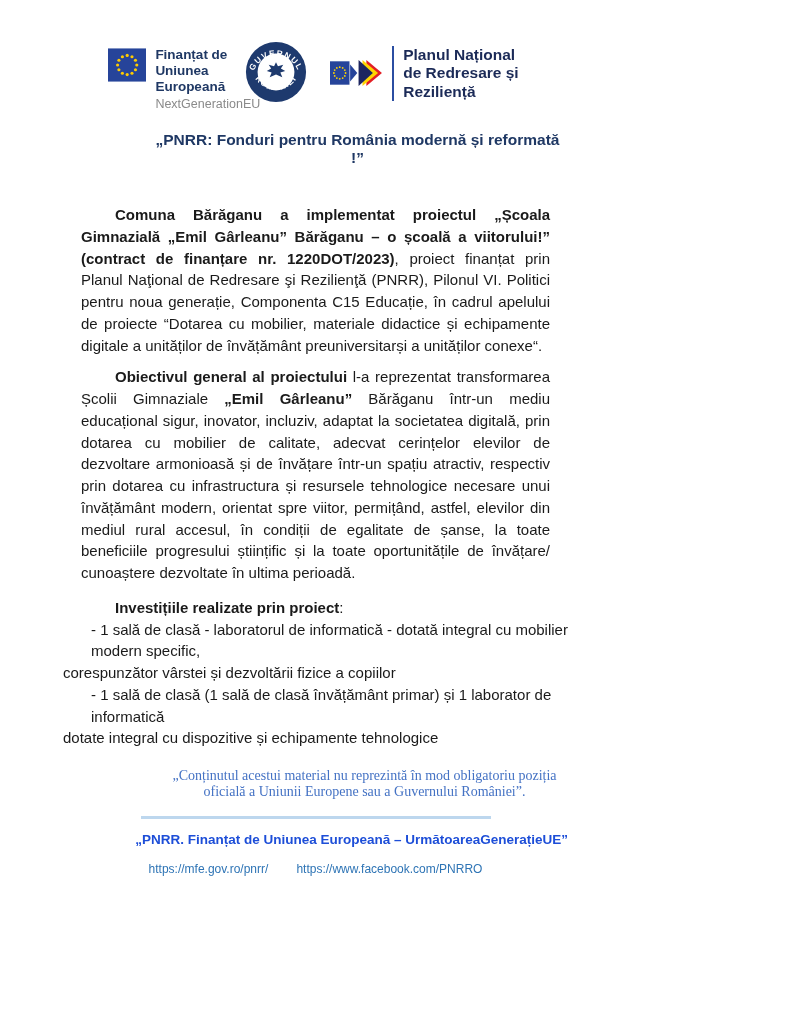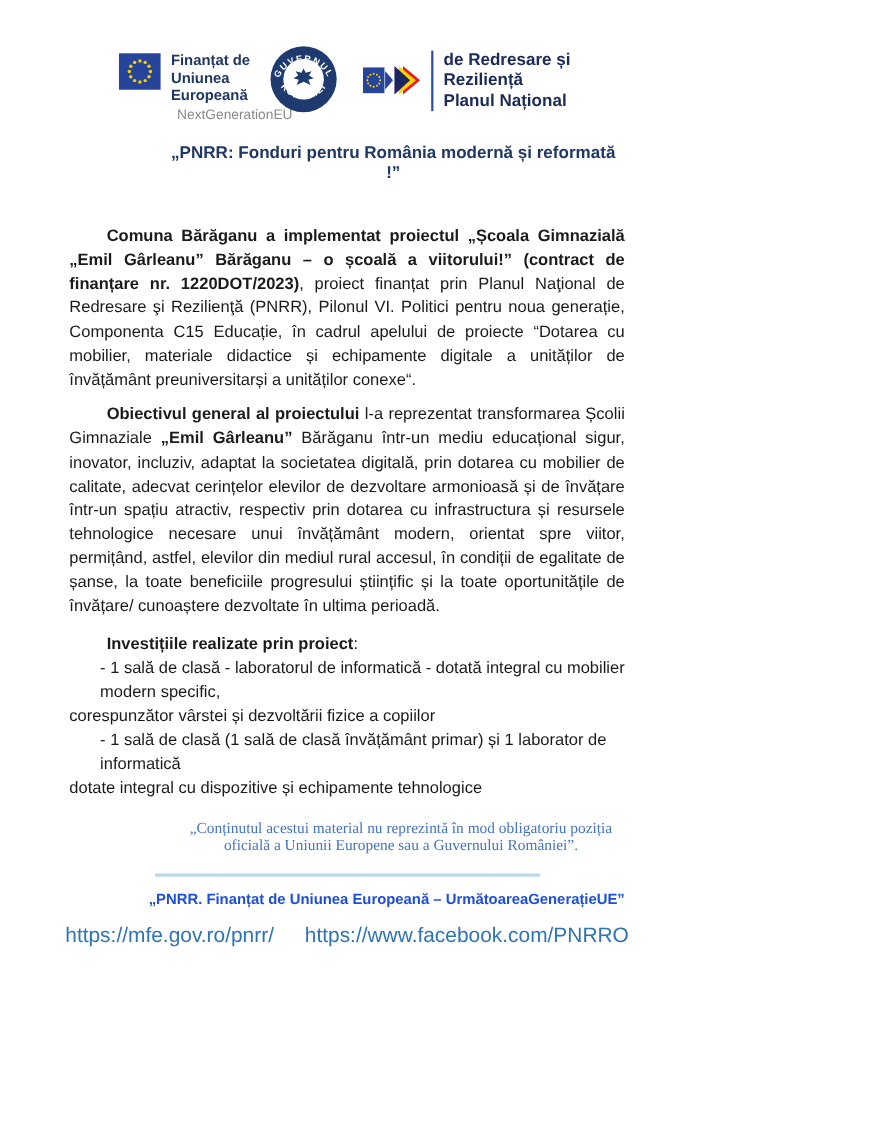--- a/index.html
+++ b/index.html
@@ -6,48 +6,48 @@
   body{width:791px;height:1024px;overflow:hidden;
        font-family:"Liberation Sans",sans-serif;color:#1a1a1a;}
   .page{box-sizing:border-box;width:631px;height:1024px;padding:44px 63px 0;}
 
   
   .logos{display:flex;justify-content:space-between;align-items:flex-start;
          padding:0 40px 0 45px;height:66px;}
   .eu-logo{display:flex;gap:9px;align-items:flex-start;margin-top:2px;}
   .eu-text{padding-top:1px;}
   .eu-l1,.eu-l2{font-weight:bold;color:#1F3864;font-size:13.5px;line-height:1.2;}
-  .eu-l3{color:#8a8a8a;font-size:12.5px;line-height:1.25;margin-top:1px;text-align:right;}
+  .eu-l3{color:#8a8a8a;font-size:12.5px;line-height:1.25;margin-top:1px;}
   .gov-logo{margin-top:-4px;position:relative;left:-22px;}
   .pnrr-logo{display:flex;align-items:center;gap:9px;margin-top:2px;}
   .pnrr-text{border-left:2px solid #2B4EA2;padding-left:9px;font-weight:bold;
              color:#1B2A57;font-size:15.5px;line-height:1.18;}
 
   
   .title{margin:42px 0 0;text-align:center;font-size:15.5px;font-weight:bold;
          color:#1F3864;padding-left:20px;}
   .subtitle{margin:21px 0 0;text-align:center;font-size:15.5px;font-weight:bold;
             color:#1F3864;padding-left:84px;}
 
   
-  .body-p{margin:10px 0 0;font-size:15px;line-height:1.45;text-align:justify;
+  .body-p{margin:10px 18px 0;font-size:15px;line-height:1.45;text-align:justify;
           text-indent:34px;}
   .body-p.first{margin-top:37px;}
   .inv-head{margin-top:13px;text-align:left;}
   .inv-line{font-size:15px;line-height:1.45;}
   .inv-line.indent{padding-left:28px;}
 
   
   .disclaimer{margin:19px 0 0 98px;text-align:center;
               font-family:"Liberation Serif",serif;font-size:14px;color:#4472C4;}
   .divider{width:350px;height:3px;background:#BDD7EE;margin:16px auto 0;}
   .slogan{margin:13px 0 0;text-align:right;color:#1d4ed8;font-weight:bold;
           font-size:13.5px;}
   .links{margin-top:15px;display:flex;justify-content:center;gap:28px;}
-  .links a{color:#2E74B5;font-size:19px;text-decoration:none;cursor:pointer;}
+  .links a{color:#2E74B5;font-size:12px;text-decoration:none;cursor:pointer;}
 </style>
 </head>
 <body>
 
 <div class="page">
 
   <header class="logos">
 
     <div class="eu-logo">
       <svg width="44" height="38" viewBox="0 0 44 38">
@@ -108,22 +108,22 @@
             <circle cx="15" cy="13" r="1.4"></circle>
           <circle cx="19.5" cy="14.2" r="1.4"></circle>
             <circle cx="22.8" cy="17.5" r="1.4"></circle>
         </g>
         <polygon points="31,9 42,22 31,35" fill="#26449A"></polygon>
         <polygon points="56,2 80,22 56,42" fill="#E31E24"></polygon>
         <polygon points="50,2 74,22 50,42" fill="#FFD500"></polygon>
         <polygon points="44,2 66,22 44,42" fill="#1D2560"></polygon>
       </svg>
       <div class="pnrr-text">
+        <div>Planul Național</div>
         <div>de Redresare și Reziliență</div>
-        <div>Planul Național</div>
       </div>
     </div>
 
   </header>
 
 
   <h2 class="subtitle">„PNRR: Fonduri pentru România modernă și reformată !”</h2>
 
   <p class="body-p first">
     <strong>Comuna Bărăganu a implementat proiectul „Școala Gimnazială „Emil Gârleanu” Bărăganu – o școală a viitorului!” (contract de finanțare nr. 1220DOT/2023)</strong><span>, proiect finanțat prin Planul Naţional de Redresare şi Rezilienţă (PNRR), Pilonul VI. Politici pentru noua generație, Componenta C15 Educație, în cadrul apelului de proiecte “Dotarea cu mobilier, materiale didactice și echipamente digitale a unităților de învățământ preuniversitarși a unităților conexe“.</span>

